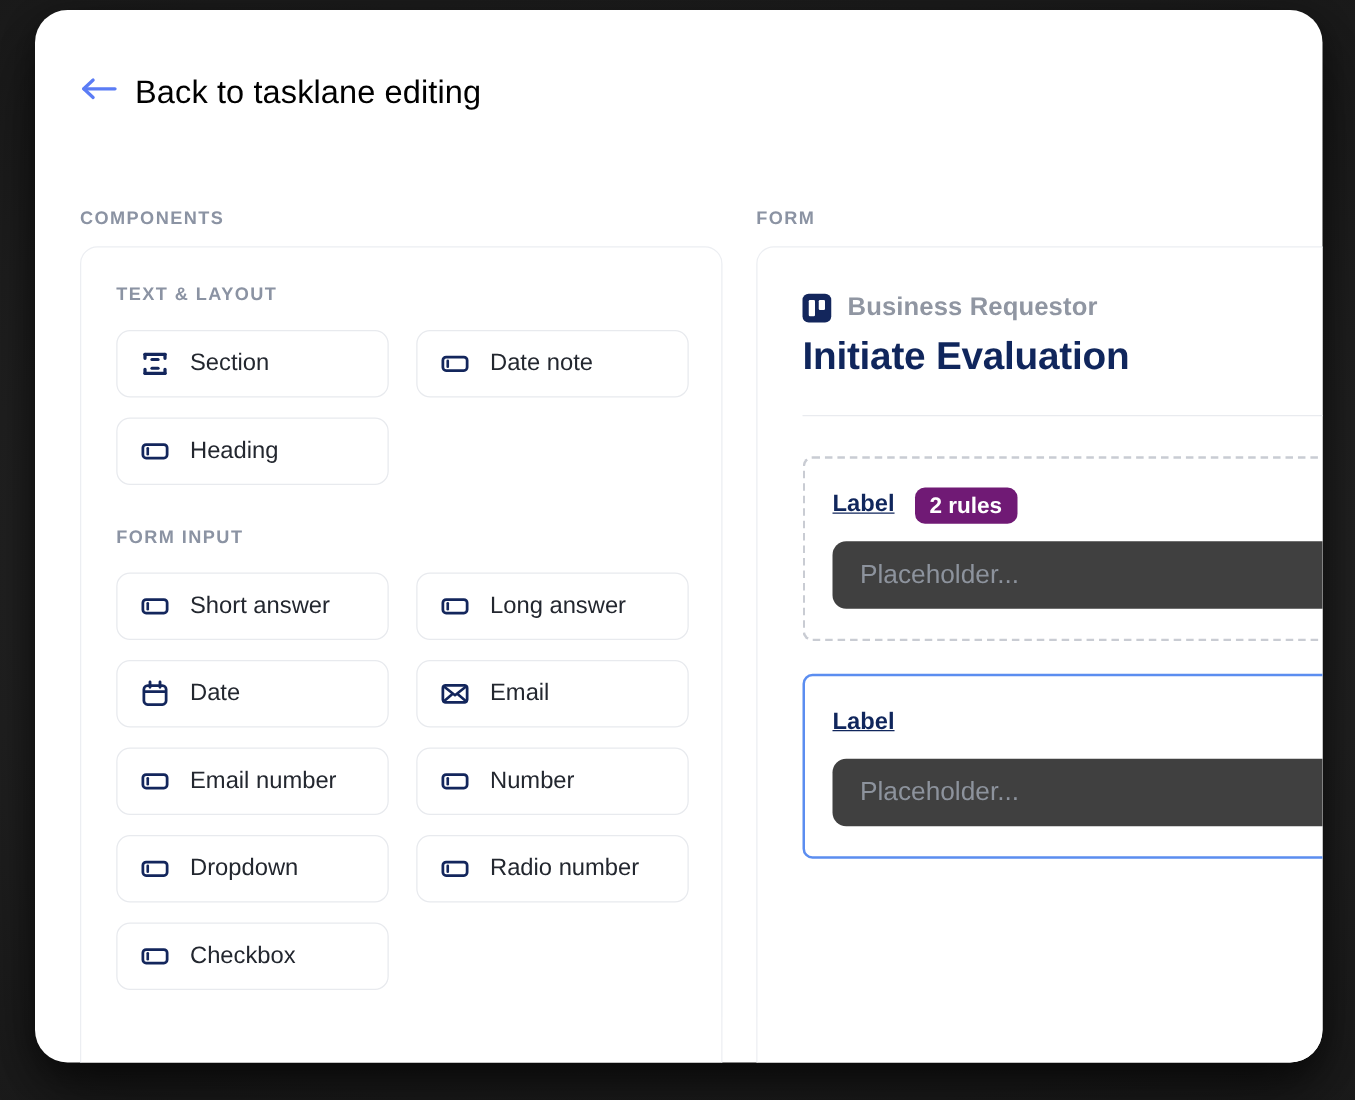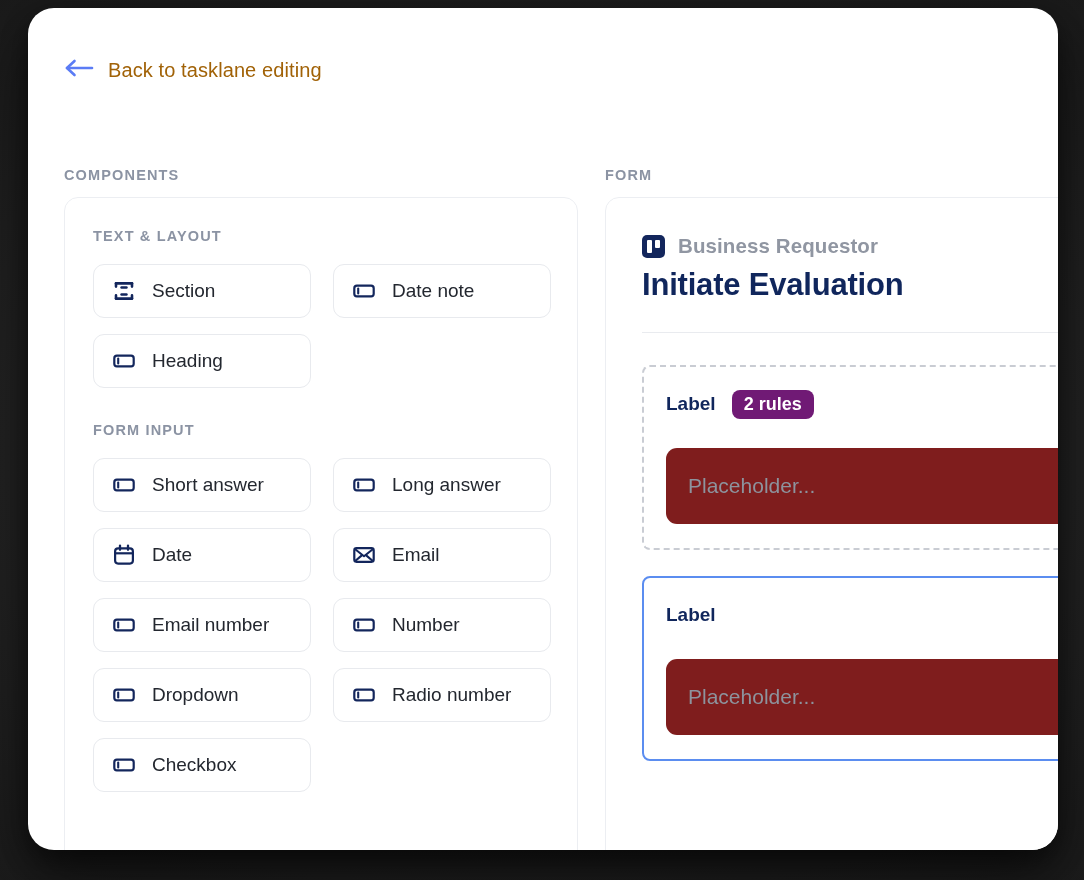--- a/index.html
+++ b/index.html
@@ -45,22 +45,22 @@
     left: 36px;
     top: 50px;
     display: flex;
     align-items: center;
     gap: 14px;
     cursor: pointer;
     user-select: none;
   }
   #back-link .arrow { display: block; }
   #back-link .label {
-    color: #a16207;
-    font-size: 20px;
+    color: #000000;
+    font-size: 26px;
     letter-spacing: .1px;
   }
 
   
   .col-caption {
     position: absolute;
     font-size: 14.5px;
     font-weight: 700;
     letter-spacing: 1.15px;
     color: #8b93a3;
@@ -178,36 +178,37 @@
   .field-head {
     display: flex;
     align-items: center;
     gap: 16px;
     height: 30px;
   }
   .field-label {
     font-size: 19px;
     font-weight: 700;
     color: #10265c;
+    text-decoration: underline;
   }
   .rules-badge {
     background: #701a75;
     color: #ffffff;
     font-size: 18px;
     font-weight: 700;
     border-radius: 8px;
     padding: 5px 12px 6px 12px;
     line-height: 1;
     cursor: pointer;
     user-select: none;
   }
   .field-input {
-    margin-top: 29px;
-    height: 76px;
-    background: #7f1d1d;
+    margin-top: 14px;
+    height: 54px;
+    background: #404040;
     border-radius: 11px;
     display: flex;
     align-items: center;
     padding-left: 22px;
   }
   .field-input .ph {
     font-size: 21px;
     color: #8d939d;
   }
 

